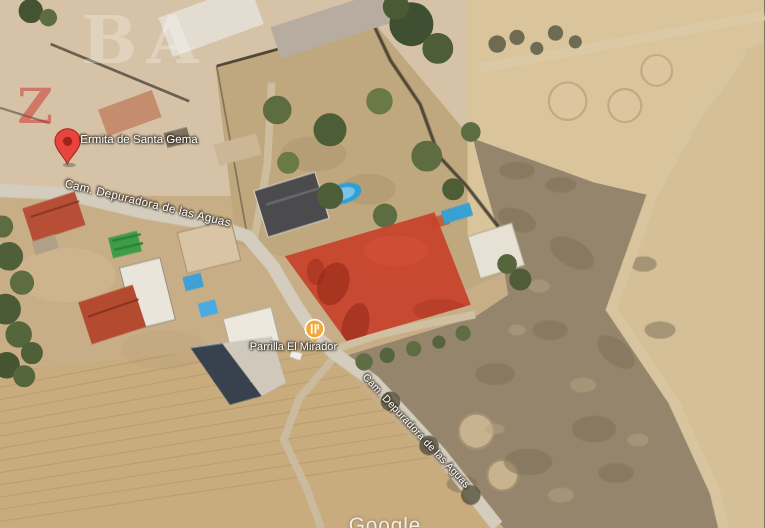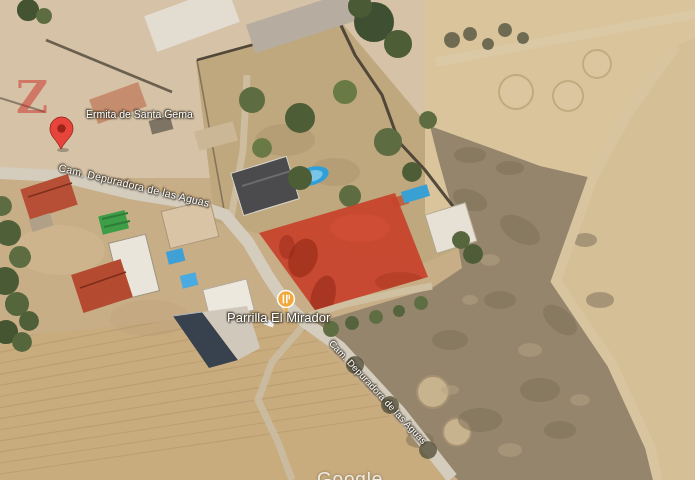--- a/index.html
+++ b/index.html
@@ -10,22 +10,22 @@
   .viewport svg{position:absolute;left:0;top:0;}
   .maplabel{
     position:absolute;color:#ffffff;white-space:nowrap;z-index:5;
     text-shadow:0 0 2px rgba(55,48,36,.95),0 0 2px rgba(55,48,36,.95),
                 1px 1px 2px rgba(45,38,26,.9),-1px -1px 2px rgba(45,38,26,.9);
   }
   .lbl-road-upper{left:59px;top:161px;font-size:10.5px;letter-spacing:.3px;
     transform:rotate(13.5deg);transform-origin:0 50%;}
   .lbl-road-lower{left:331px;top:336px;font-size:9.5px;letter-spacing:.2px;
     transform:rotate(47deg);transform-origin:0 50%;}
-  .lbl-pin{left:73px;top:108px;font-size:10.5px;margin-left:13px;}
-  .lbl-poi{left:227px;top:310px;font-size:13px;}
+  .lbl-pin{left:73px;top:121px;font-size:10.5px;}
+  .lbl-poi{left:227px;top:310px;font-size:10px;}
   .wm{position:absolute;z-index:6;pointer-events:none;}
   .wm-ba{left:74px;top:2px;font-family:"DejaVu Serif",serif;font-size:60px;
     font-weight:700;letter-spacing:9px;color:rgba(255,255,255,.27);}
   .wm-z{left:16px;top:72px;font-family:"DejaVu Serif",serif;font-size:44px;
     font-weight:700;color:rgba(203,44,38,.5);}
   .wm-tagline{left:26px;top:108px;font-size:15px;letter-spacing:.8px;
     color:rgba(255,255,255,.45);}
   .google-wordmark{position:absolute;left:317px;top:468px;z-index:6;
     font-size:19px;font-weight:500;letter-spacing:.8px;
     color:rgba(246,244,239,.92);text-shadow:0 0 3px rgba(70,60,45,.6);}
@@ -241,17 +241,18 @@
     <rect x="286" y="294.5" width="1.6" height="9" rx=".8" fill="#ffffff"></rect>
     <rect x="288.6" y="294.5" width="1.3" height="5" rx=".6" fill="#ffffff"></rect>
   </g>
 </svg>
 
 <span class="maplabel lbl-road-upper">Cam. Depuradora de las Aguas</span>
 <span class="maplabel lbl-road-lower">Cam. Depuradora de las Aguas</span>
 <span class="maplabel lbl-pin">Ermita de Santa Gema</span>
 <span class="maplabel lbl-poi">Parrilla El Mirador</span>
 
+<span class="wm wm-ba">BA</span>
 <span class="wm wm-z">Z</span>
 
 <span class="google-wordmark">Google</span>
 
 </div>
 
 </body></html>

